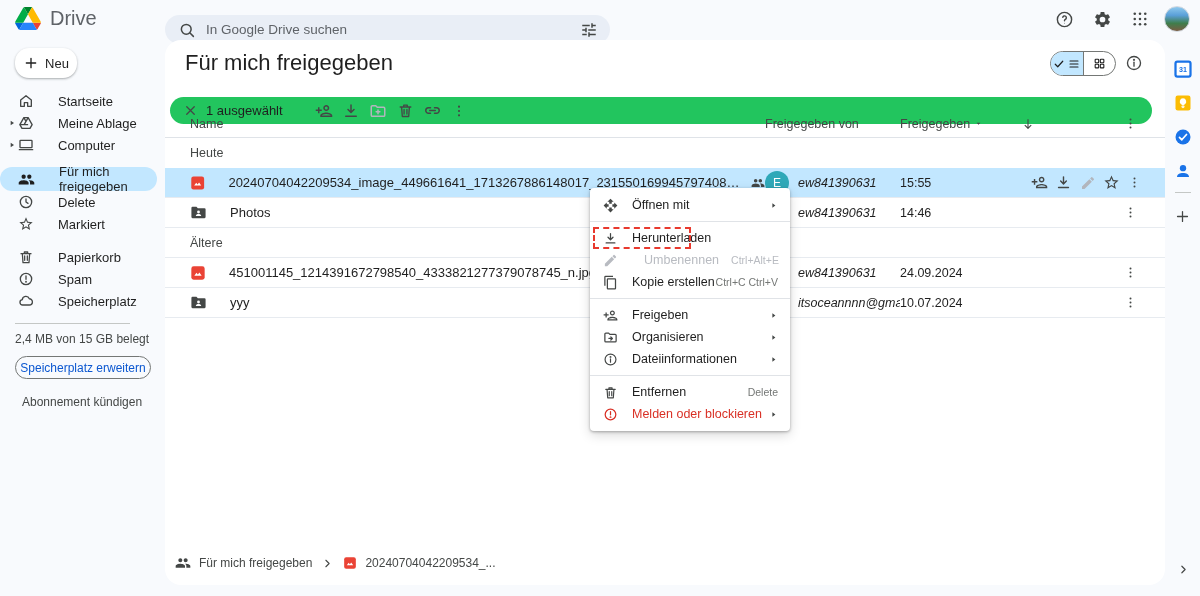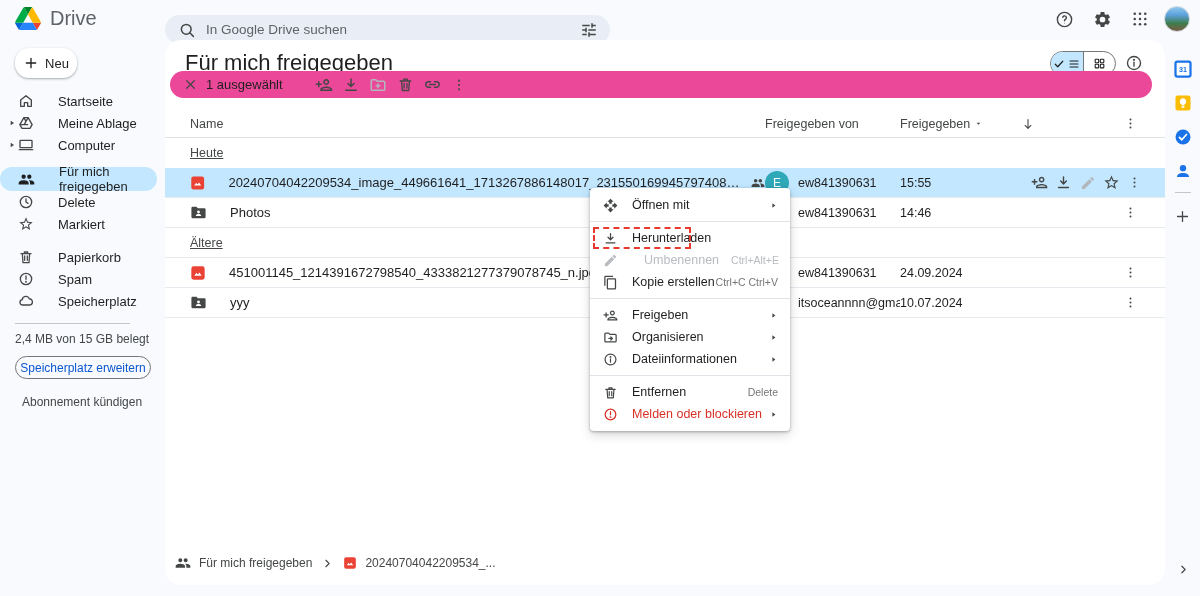--- a/index.html
+++ b/index.html
@@ -36,44 +36,44 @@
   
   .card { position:absolute; left:165px; top:40px; width:1000px; height:545px; background:#fff; border-radius:16px; overflow:hidden; }
   .title-row { position:relative; height:46px; }
   .page-title { position:absolute; left:20px; top:10px; font-size:22px; font-weight:400; color:#1f1f1f; }
   .view-toggle { position:absolute; left:885px; top:11px; width:66px; height:25px; border:1px solid #747775; border-radius:13px; display:flex; overflow:hidden; cursor:pointer; }
   .vt-seg { flex:1; display:flex; align-items:center; justify-content:center; gap:3px; }
   .vt-seg.active { background:#c2e7ff; }
   .vt-seg + .vt-seg { border-left:1px solid #747775; }
   .info-btn { position:absolute; left:960px; top:14px; cursor:pointer; }
 
-  .sel-toolbar { position:absolute; left:5px; top:31px; width:982px; height:27px; background:#ec4899; border-radius:14px; display:flex; align-items:center; }
+  .sel-toolbar { position:absolute; left:5px; top:57px; width:982px; height:27px; background:#22c55e; border-radius:14px; display:flex; align-items:center; }
   .st-close { margin-left:8px; width:24px; height:24px; display:flex; align-items:center; justify-content:center; cursor:pointer; }
   .st-count { margin-left:4px; font-size:13px; font-weight:500; color:#1f1f1f; }
   .st-icons { display:flex; align-items:center; margin-left:28px; }
   .st-btn { width:27px; height:24px; display:flex; align-items:center; justify-content:center; cursor:pointer; }
 
   .table { position:absolute; left:0; top:78px; width:1000px; }
   .thead, .trow { display:flex; align-items:center; padding:0 15px 0 25px; }
   .thead { height:20px; font-size:12.5px; color:#444746; border-bottom:1px solid #dfe3e8; padding-bottom:8px; }
   .col-name { flex:1; display:flex; align-items:center; min-width:0; }
   .col-owner { width:135px; display:flex; align-items:center; gap:9px; }
   .col-date { width:125px; display:flex; align-items:center; }
   .col-actions { width:125px; display:flex; align-items:center; justify-content:space-between; padding:0 8px 0 6px; }
   .col-actions.single { justify-content:flex-end; padding-right:12px; }
   .hdr-shared { display:flex; align-items:center; gap:4px; cursor:pointer; }
   .hdr-sort { margin-left:38px; cursor:pointer; display:flex; }
-  .section-label { height:30px; display:flex; align-items:center; padding-left:25px; font-size:12.5px; font-weight:500; color:#444746;text-decoration:underline; }
+  .section-label { height:30px; display:flex; align-items:center; padding-left:25px; font-size:12.5px; font-weight:500; color:#444746; }
   .section-label.bordered { border-bottom:1px solid #e7ebf0; }
   .trow { height:30px; font-size:13px; color:#1f1f1f; border-bottom:1px solid #e7ebf0; cursor:pointer; }
   .trow.selected { background:#c2e7ff; }
   .file-name { margin-left:23px; white-space:nowrap; overflow:hidden; text-overflow:ellipsis; }
   .shared-badge { margin-left:9px; display:flex; flex:0 0 auto; }
   .owner-avatar { width:24px; height:24px; border-radius:50%; color:#fff; font-size:12px; font-weight:500; display:flex; align-items:center; justify-content:center; flex:0 0 auto; }
-  .owner-name { font-size:12.5px; color:#1f1f1f; white-space:nowrap; overflow:hidden; }
+  .owner-name { font-size:12.5px; color:#1f1f1f; white-space:nowrap; overflow:hidden;font-style:italic; }
   .date-text { font-size:12.5px; color:#1f1f1f; }
   .act-btn { display:flex; align-items:center; justify-content:center; cursor:pointer; }
 
   .breadcrumb { position:absolute; left:10px; bottom:14px; display:flex; align-items:center; gap:9px; font-size:12px; font-weight:500; color:#444746; }
   .crumb { display:flex; align-items:center; gap:8px; cursor:pointer; }
 
   
   .context-menu { position:absolute; left:590px; top:188px; width:200px; background:#fff; border-radius:4px; box-shadow:0 1px 3px rgba(0,0,0,.3),0 4px 12px rgba(0,0,0,.15); padding:6px 0; z-index:50; }
   .menu-item { position:relative; height:22px; display:flex; align-items:center; padding:0 12px 0 13px; font-size:12.5px; color:#1f1f1f; cursor:pointer; }
   .mi-icon { width:16px; display:flex; margin-right:13px; flex:0 0 auto; }

